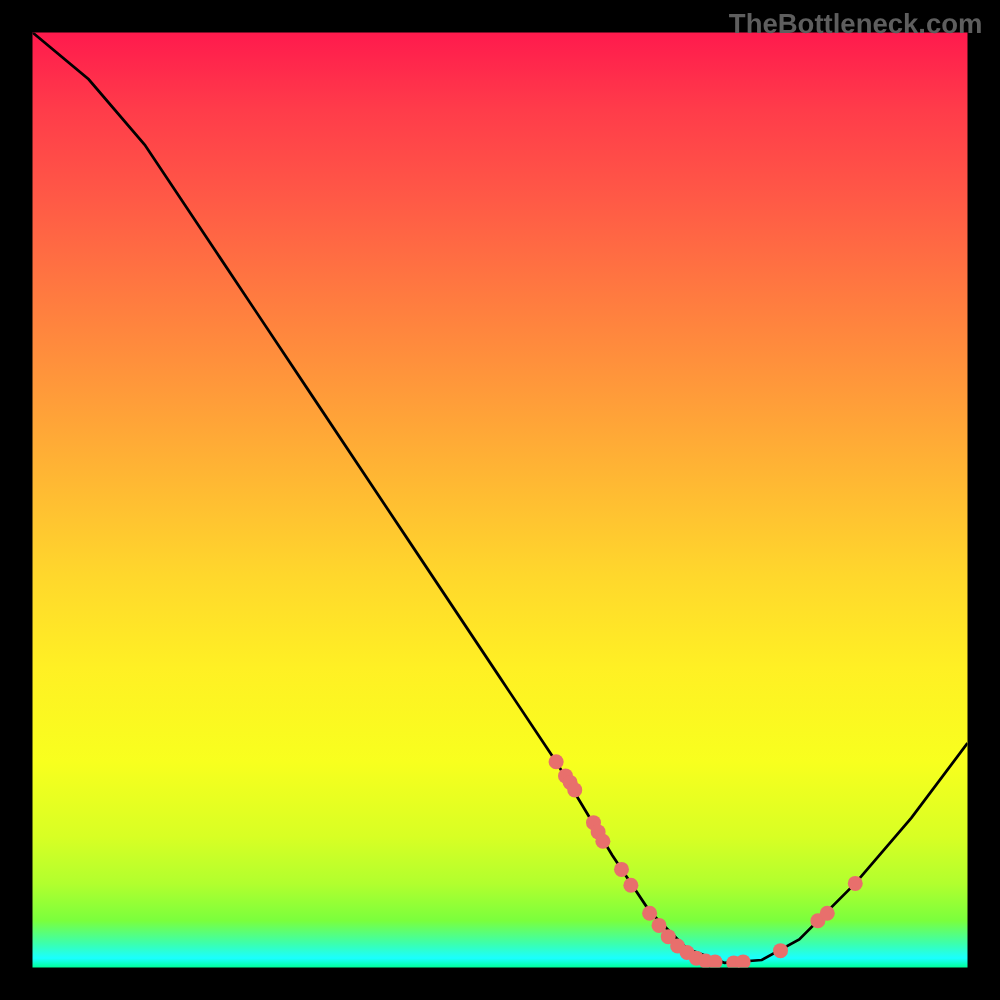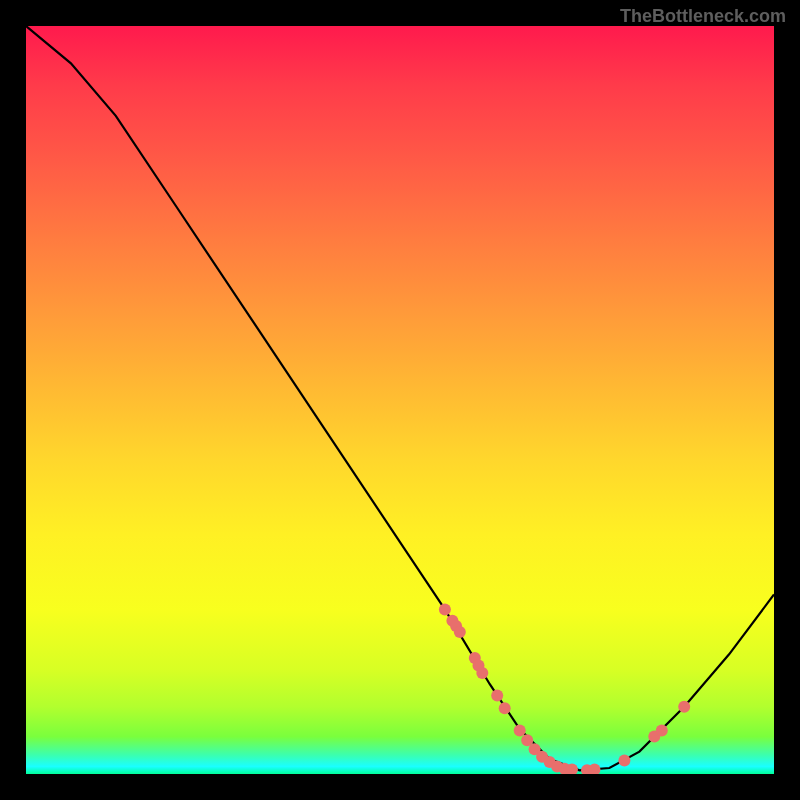--- a/index.html
+++ b/index.html
@@ -1,17 +1,17 @@
 <!DOCTYPE html>
 <html><head>
 <meta charset="utf-8">
 <style>
   * { margin: 0; padding: 0; box-sizing: border-box; }
   body { background: #000; width: 800px; height: 800px; position: relative; font-family: Arial, sans-serif; }
-  .watermark { position: absolute; top: 6px; right: 14px; color: #5e5e5e; font-size: 18px; font-weight: bold; z-index: 10; margin-left: 28px; }
+  .watermark { position: absolute; top: 6px; right: 14px; color: #5e5e5e; font-size: 22px; font-weight: bold; z-index: 10; margin-left: 28px; }
   .plot-area { position: absolute; left: 26px; top: 26px; width: 748px; height: 748px; }
   .gradient-bg { position: absolute; inset: 0; background: linear-gradient(to bottom,
       #ff1a4d 0%,
       #ff3b4a 8%,
       #ff5a46 18%,
       #ff7a40 28%,
       #ff993a 38%,
       #ffb833 48%,
       #ffd72c 58%,
       #fff024 68%,

